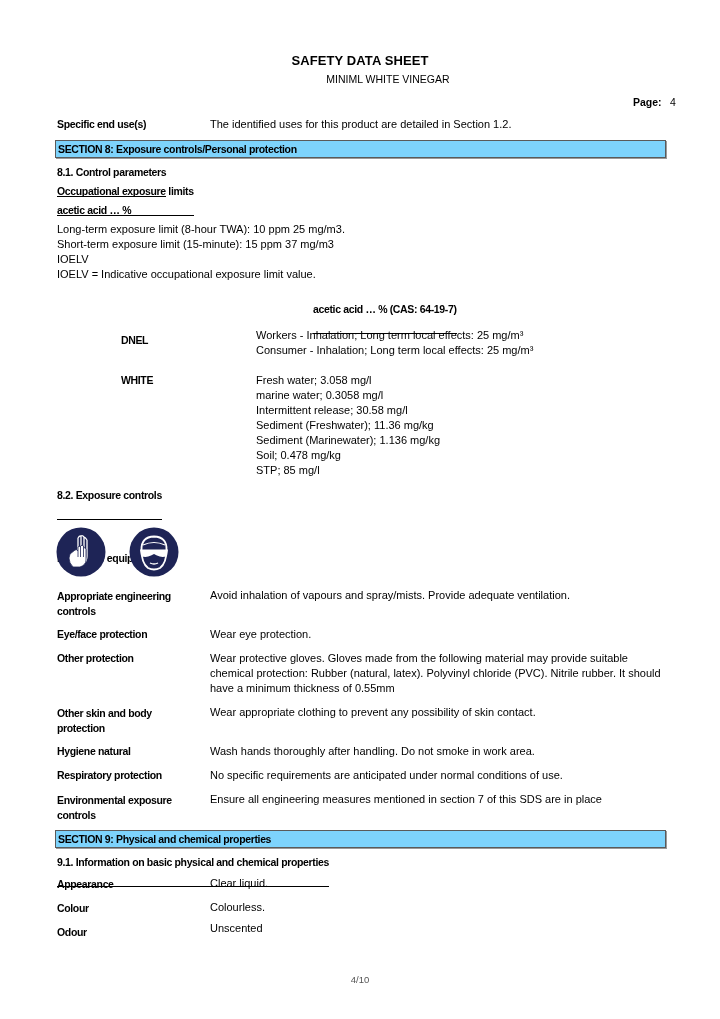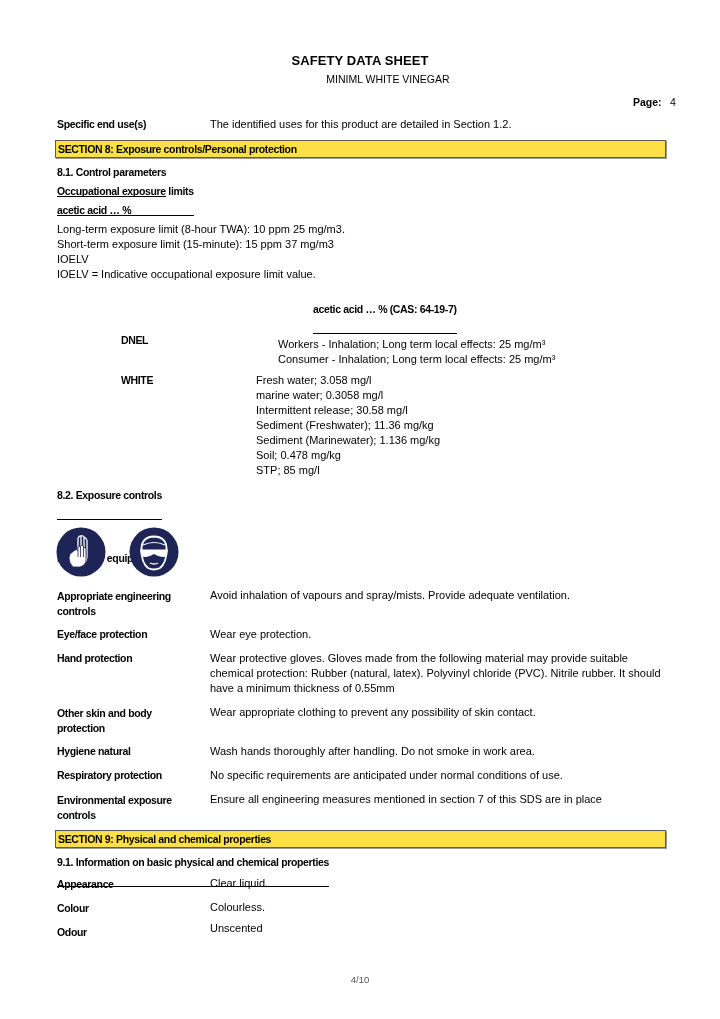--- a/index.html
+++ b/index.html
@@ -18,21 +18,21 @@
       left: 0; width: 720px; top: 73px; text-align: center;
       font-size: 10.5px;
       margin-left: 28px;
     }
     .page-label { left: 633px; top: 96px; font-size: 10.5px; font-weight: bold; }
     .page-num { left: 670px; top: 96px; font-size: 10.5px; }
     .label { font-size: 10.5px; font-weight: bold; letter-spacing: -0.35px; }
     .value { font-size: 11px; }
     .section-bar {
       position: absolute; left: 55px; width: 611px; height: 18px;
-      background: #fde047; border: 1px solid #5a5a5a;
+      background: #7dd3fc; border: 1px solid #5a5a5a;
       box-shadow: 1px 1px 0 #9a9a9a;
       font-size: 10.5px; font-weight: bold; letter-spacing: -0.35px;
       padding-left: 2px; line-height: 16px;
     }
     .subhead {
       font-size: 10.5px; font-weight: bold; letter-spacing: -0.35px;
       border-bottom: 1px solid #000; padding-bottom: 18px;
     }
     .lines .value { display: block; line-height: 15px; }
     .ppe-icon { position: absolute; width: 50px; height: 50px; }
@@ -60,21 +60,21 @@
   <div class="abs lines" style="left:57px; top:222px;">
     <span class="value">Long-term exposure limit (8-hour TWA): 10 ppm 25 mg/m3.</span>
     <span class="value">Short-term exposure limit (15-minute): 15 ppm 37 mg/m3</span>
     <span class="value">IOELV</span>
     <span class="value">IOELV = Indicative occupational exposure limit value.</span>
   </div>
 
   <div class="abs subhead" style="left:313px; top:303px;">acetic acid … % (CAS: 64-19-7)</div>
 
   <div class="abs label" style="left:121px; top:334px;">DNEL</div>
-  <div class="abs lines" style="left:256px; top:337px;margin-left:22px;">
+  <div class="abs lines" style="left:256px; top:328px;">
     <span class="value">Workers - Inhalation; Long term local effects: 25 mg/m³</span>
     <span class="value">Consumer - Inhalation; Long term local effects: 25 mg/m³</span>
   </div>
 
   <div class="abs label" style="left:121px; top:374px;">WHITE</div>
   <div class="abs lines" style="left:256px; top:373px;">
     <span class="value">Fresh water; 3.058 mg/l</span>
     <span class="value">marine water; 0.3058 mg/l</span>
     <span class="value">Intermittent release; 30.58 mg/l</span>
     <span class="value">Sediment (Freshwater); 11.36 mg/kg</span>
@@ -109,21 +109,21 @@
 
   <div class="abs label" style="left:57px; top:589px; line-height:15px;">
     <span style="display:block">Appropriate engineering</span>
     <span style="display:block">controls</span>
   </div>
   <div class="abs value" style="left:210px; top:589px;">Avoid inhalation of vapours and spray/mists. Provide adequate ventilation.</div>
 
   <div class="abs label" style="left:57px; top:628px;">Eye/face protection</div>
   <div class="abs value" style="left:210px; top:628px;">Wear eye protection.</div>
 
-  <div class="abs label" style="left:57px; top:652px;">Hand protection</div>
+  <div class="abs label" style="left:57px; top:652px;">Other protection</div>
   <div class="abs lines" style="left:210px; top:651px;">
     <span class="value">Wear protective gloves. Gloves made from the following material may provide suitable</span>
     <span class="value">chemical protection: Rubber (natural, latex). Polyvinyl chloride (PVC). Nitrile rubber. It should</span>
     <span class="value">have a minimum thickness of 0.55mm</span>
   </div>
 
   <div class="abs label" style="left:57px; top:706px; line-height:15px;">
     <span style="display:block">Other skin and body</span>
     <span style="display:block">protection</span>
   </div>

